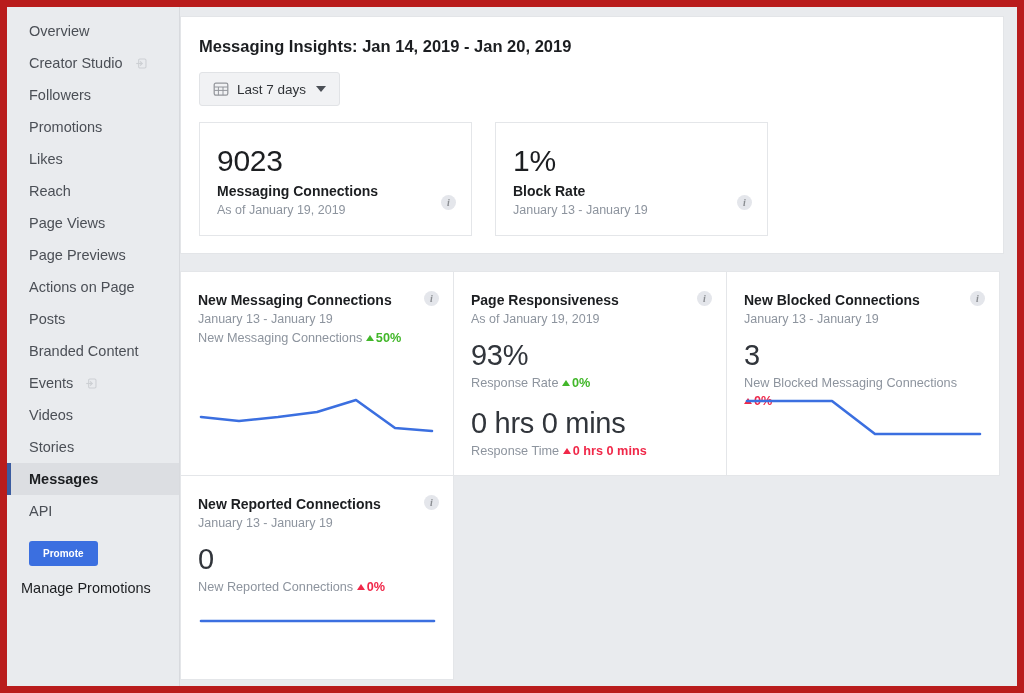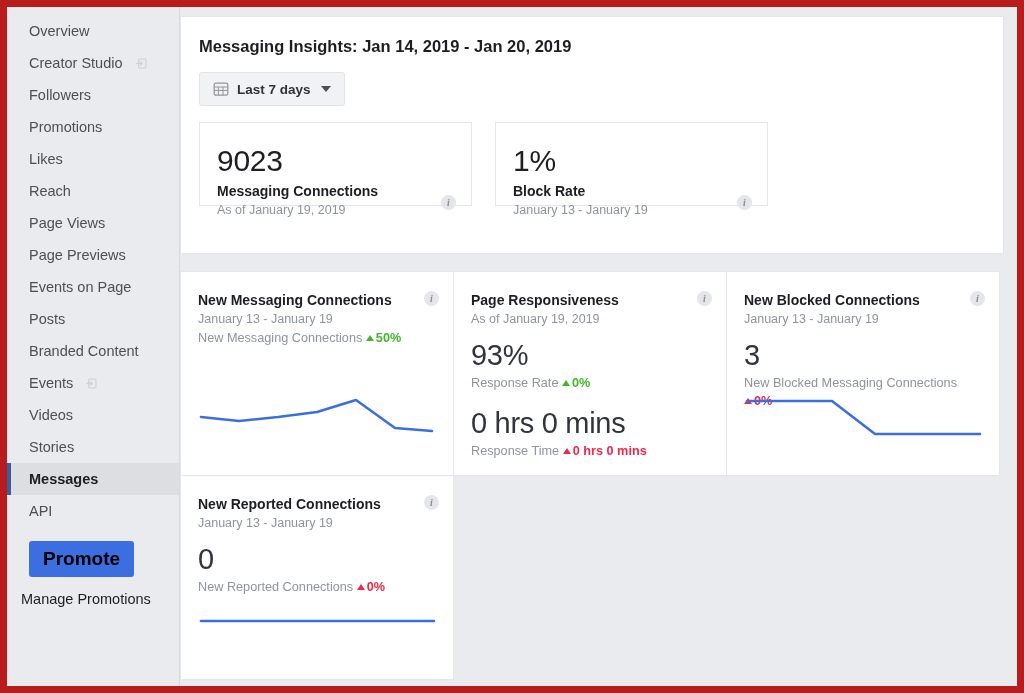--- a/index.html
+++ b/index.html
@@ -64,22 +64,22 @@
     opacity: 0.55;
   }
   .ext-icon svg { display: block; }
 
   .promote-wrap {
     padding: 14px 0 0 22px;
   }
   .promote-btn {
     display: inline-block;
     background: #3b6fe0;
-    color: #000000;
-    font-size: 19px;
+    color: #ffffff;
+    font-size: 10px;
     font-weight: bold;
     padding: 7px 14px;
     border-radius: 3px;
     border: none;
     cursor: pointer;
     font-family: "Liberation Sans", sans-serif;
   }
   .manage-link {
     padding: 14px 0 0 14px;
     font-size: 14.5px;
@@ -112,38 +112,38 @@
 
   .daterange {
     display: inline-flex;
     align-items: center;
     gap: 8px;
     background: #f1f2f4;
     border: 1px solid #e1e3e6;
     border-radius: 3px;
     padding: 8px 13px;
     font-size: 13.5px;
-    font-weight: bold;
+    font-weight: normal;
     color: #2f3236;
     cursor: pointer;
     margin-bottom: 16px;
   }
   .cal-icon { width: 16px; height: 16px; display:block; opacity: .62; }
   .caret {
     width: 0; height: 0;
     border-left: 5px solid transparent;
     border-right: 5px solid transparent;
     border-top: 6px solid #4b4f56;
     margin-left: 2px;
   }
 
   .stat-row { display: flex; gap: 23px; }
   .stat-card {
     flex: 0 0 273px;
-    height: 84px;
+    height: 114px;
     border: 1px solid #e4e6e9;
     background: #fff;
     padding: 22px 24px 0 17px;
     position: relative;
   }
   .stat-big {
     font-size: 30px;
     color: #1c1e21;
     font-weight: normal;
     line-height: 1.05;
@@ -279,21 +279,21 @@
     <div class="nav-item">
       <span class="lbl">Reach</span>
     </div>
     <div class="nav-item">
       <span class="lbl">Page Views</span>
     </div>
     <div class="nav-item">
       <span class="lbl">Page Previews</span>
     </div>
     <div class="nav-item">
-      <span class="lbl">Events on Page</span>
+      <span class="lbl">Actions on Page</span>
     </div>
     <div class="nav-item">
       <span class="lbl">Posts</span>
     </div>
     <div class="nav-item">
       <span class="lbl">Branded Content</span>
     </div>
 
     <div class="nav-item">
       <span class="lbl">Events</span>

